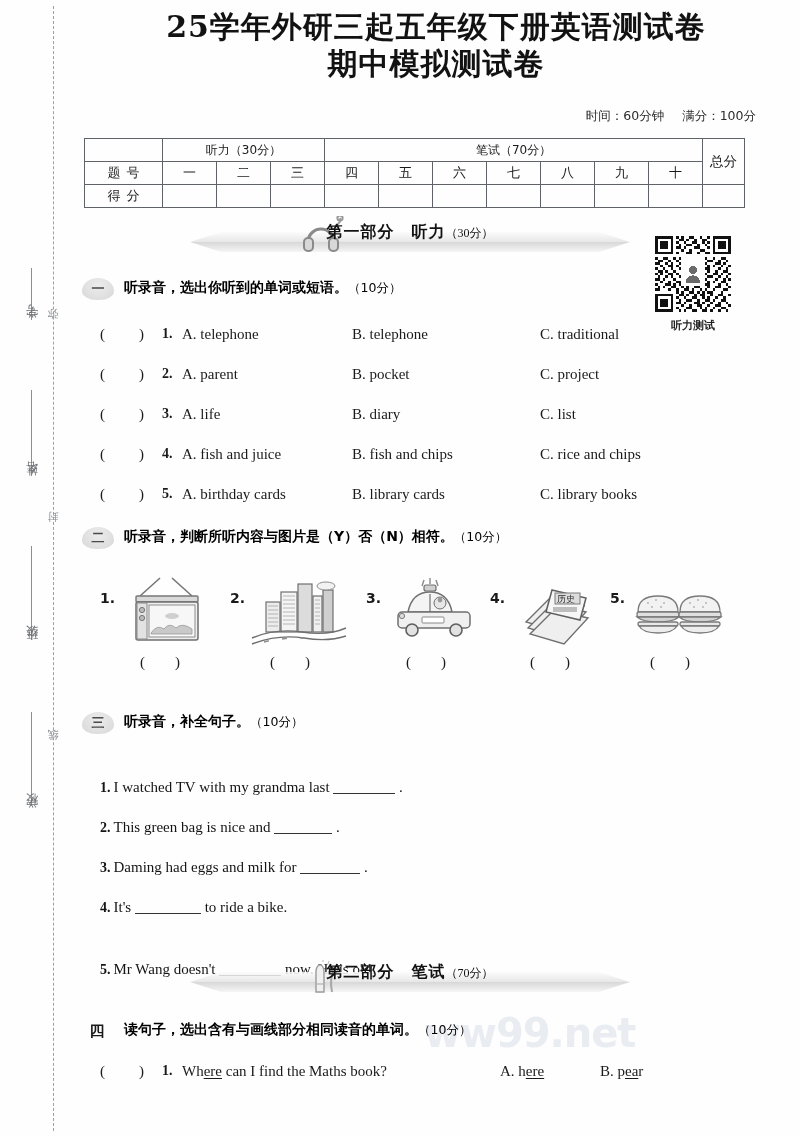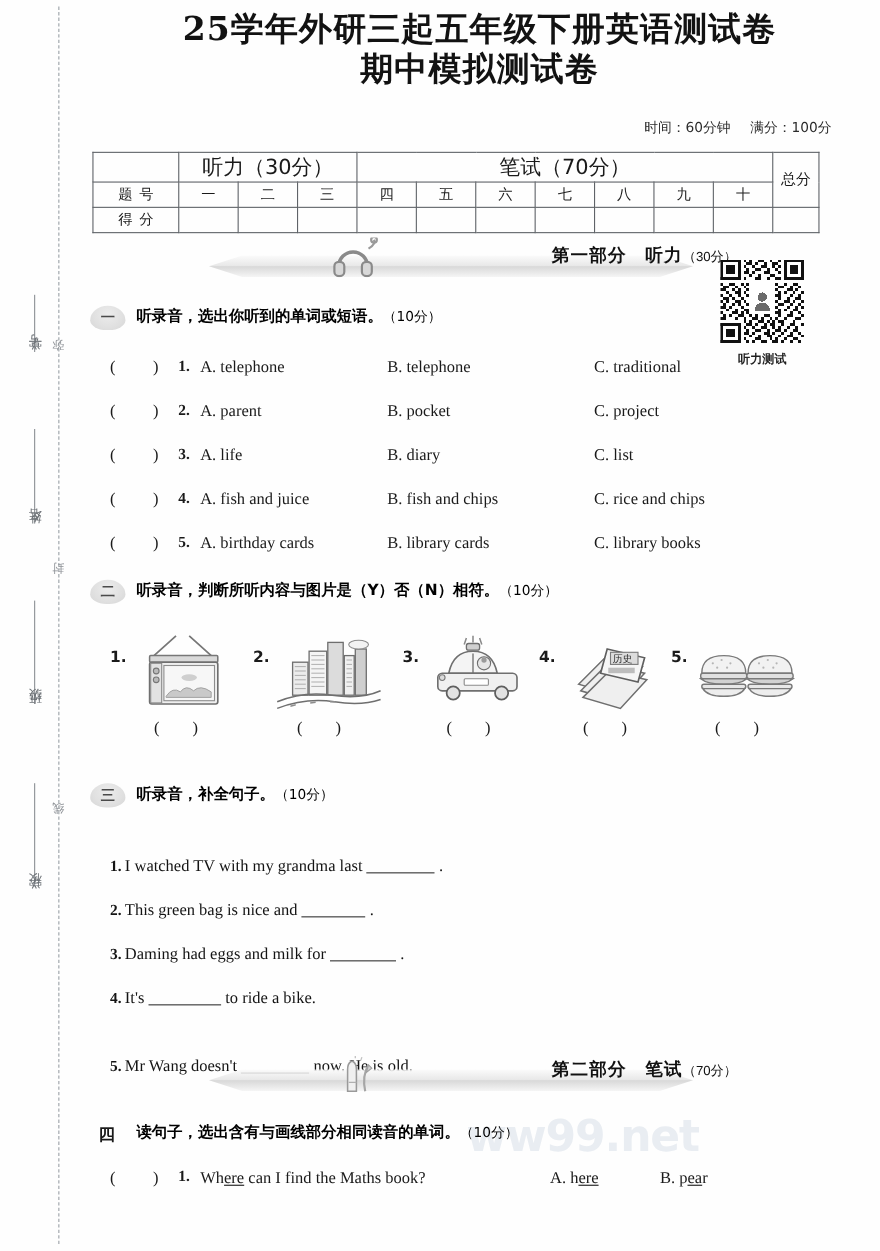--- a/index.html
+++ b/index.html
@@ -100,21 +100,21 @@
     font-family: "DejaVu Sans", sans-serif;
     font-size: 13px;
     color: #1a1a1a;
     padding: 0;
   }
   .score-table td.lbl {
     font-size: 13px;
     letter-spacing: 6px;
     padding-left: 6px;
   }
-  .score-table td.grp { font-size: 19px; }
+  .score-table td.grp { font-size: 12px; }
   .score-table td.tot { font-size: 13.5px; line-height: 1.1; }
 
   
   .part-banner {
     position: absolute;
     left: 150px;
     width: 520px;
     height: 40px;
   }
   .ribbon {
@@ -122,22 +122,22 @@
     left: 40px; top: 14px;
     width: 440px; height: 20px;
     background: linear-gradient(180deg, #fbfbfb 0%, #e4e4e4 48%, #d2d2d2 52%, #f4f4f4 100%);
     clip-path: polygon(0% 50%, 7% 0%, 93% 0%, 100% 50%, 93% 100%, 7% 100%);
     opacity: .85;
   }
   .part-text {
     position: absolute;
     left: 0; top: 4px;
     width: 520px;
-    text-align: right;
-    font-family: Liberation Sans, sans-serif;
+    text-align: center;
+    font-family: Liberation Serif, serif;
     font-weight: bold;
     font-size: 16px;
     letter-spacing: 1px;
     color: #111;
   }
   .part-text .pts {
     font-weight: normal;
     font-size: 12px;
     letter-spacing: 0;
   }

